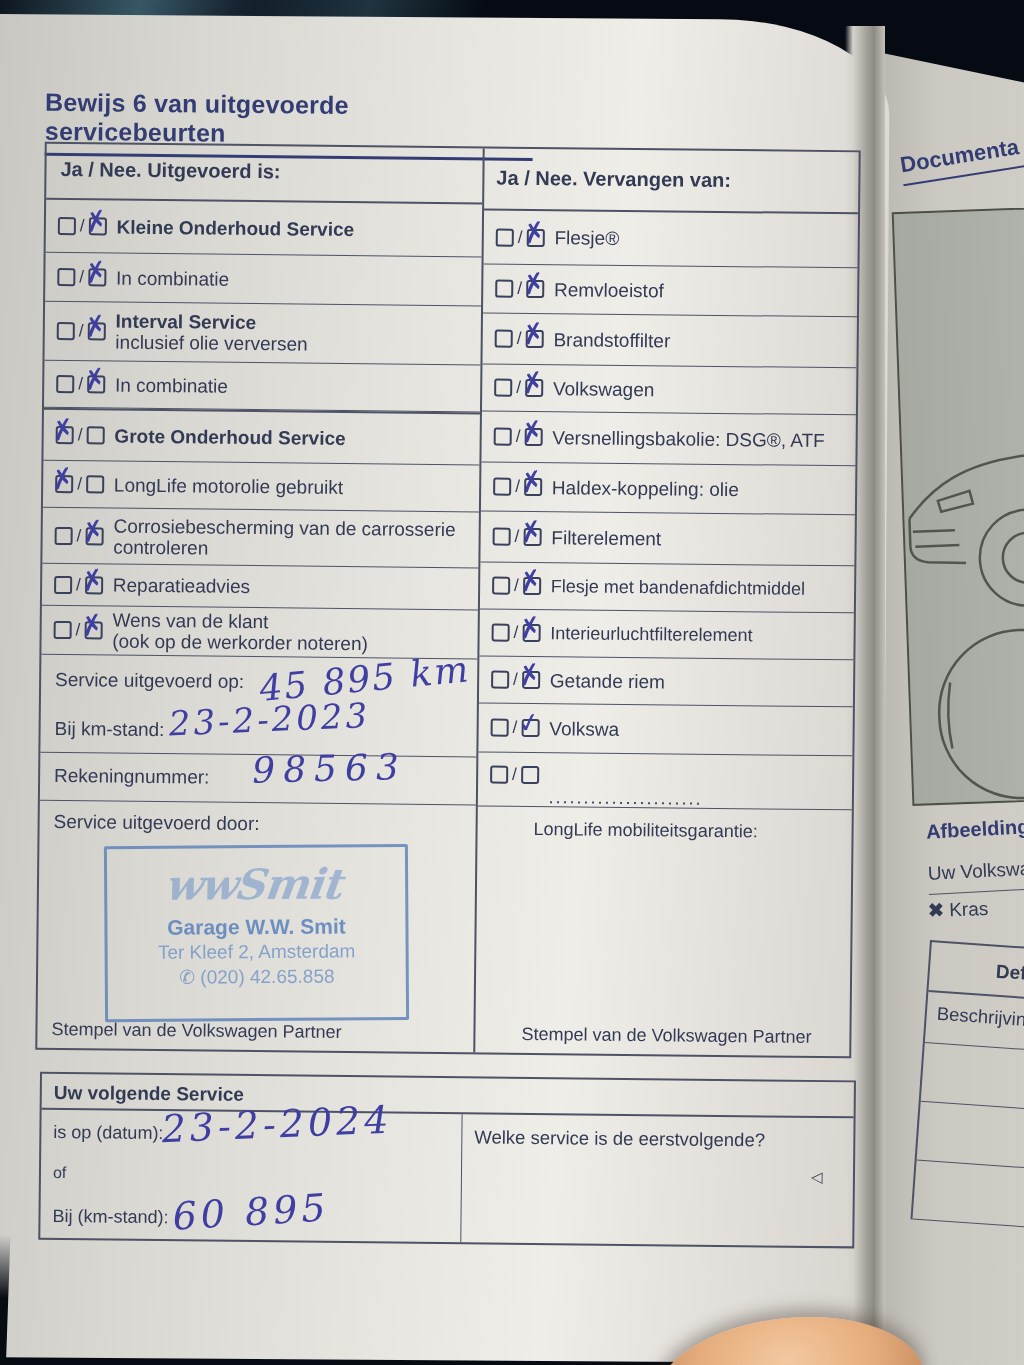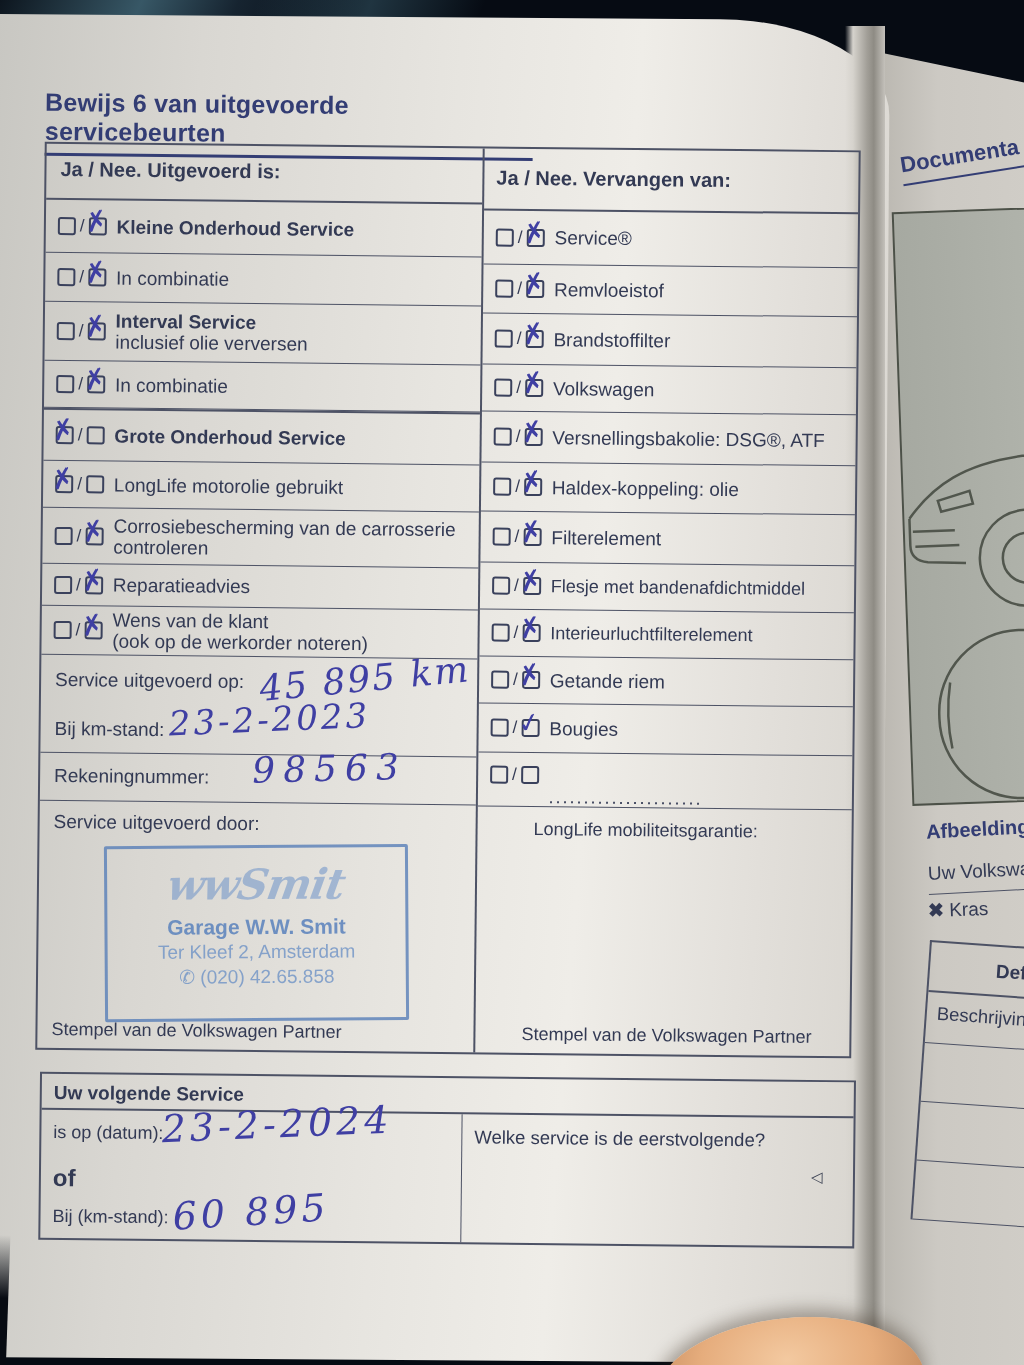--- a/index.html
+++ b/index.html
@@ -283,21 +283,21 @@
         <div class="trow" style="height:53px">
           <span class="cbpair">
               <span class="cb">
                 <i class="mk"></i>
               </span>
               <span class="slash">/</span>
               <span class="cb">
                 <i class="mk">✗</i>
               </span>
             </span>
-          <div class="lbl"><span>Service®</span></div>
+          <div class="lbl"><span>Flesje®</span></div>
         </div>
         <div class="trow" style="height:48px">
           <span class="cbpair">
               <span class="cb">
                 <i class="mk"></i>
               </span>
               <span class="slash">/</span>
               <span class="cb">
                 <i class="mk">✗</i>
               </span>
@@ -403,21 +403,21 @@
         <div class="trow" style="height:48px">
           <span class="cbpair">
               <span class="cb">
                 <i class="mk"></i>
               </span>
               <span class="slash">/</span>
               <span class="cb">
                 <i class="mk">✓</i>
               </span>
             </span>
-          <div class="lbl"><span>Bougies</span></div>
+          <div class="lbl"><span>Volkswa</span></div>
         </div>
         <div class="trow" style="height:45px;align-items:flex-start;padding-top:8px">
           <span class="cbpair" style="margin-top:4px">
               <span class="cb">
                 <i class="mk"></i>
               </span>
               <span class="slash">/</span>
               <span class="cb">
                 <i class="mk"></i>
               </span>
@@ -430,21 +430,21 @@
         </div>
       </div>
     </div>
 
     <div class="next-table">
       <div class="bt-head">Uw volgende Service</div>
       <div class="bt-body">
         <div class="bt-left">
           <span class="plabel" style="left:12px;top:12px;font-size:18px">is op (datum):</span>
           <span class="hw" style="left:120px;top:-10px;font-size:38px;transform:rotate(-3deg);letter-spacing:4px">23-2-2024</span>
-          <span class="plabel b" style="left:12px;top:54px;font-size:24px;font-weight:bold">of</span>
+          <span class="plabel b" style="left:12px;top:54px;font-size:16px;font-weight:normal">of</span>
           <span class="plabel" style="left:12px;top:96px;font-size:18px">Bij (km-stand):</span>
           <span class="hw" style="left:132px;top:78px;font-size:38px;transform:rotate(-4deg);letter-spacing:4px">60 895</span>
         </div>
         <div class="bt-right">
           <span>Welke service is de eerstvolgende?</span>
         </div>
       </div>
     </div>
     <span class="pgmark">◁</span>
   </div>

